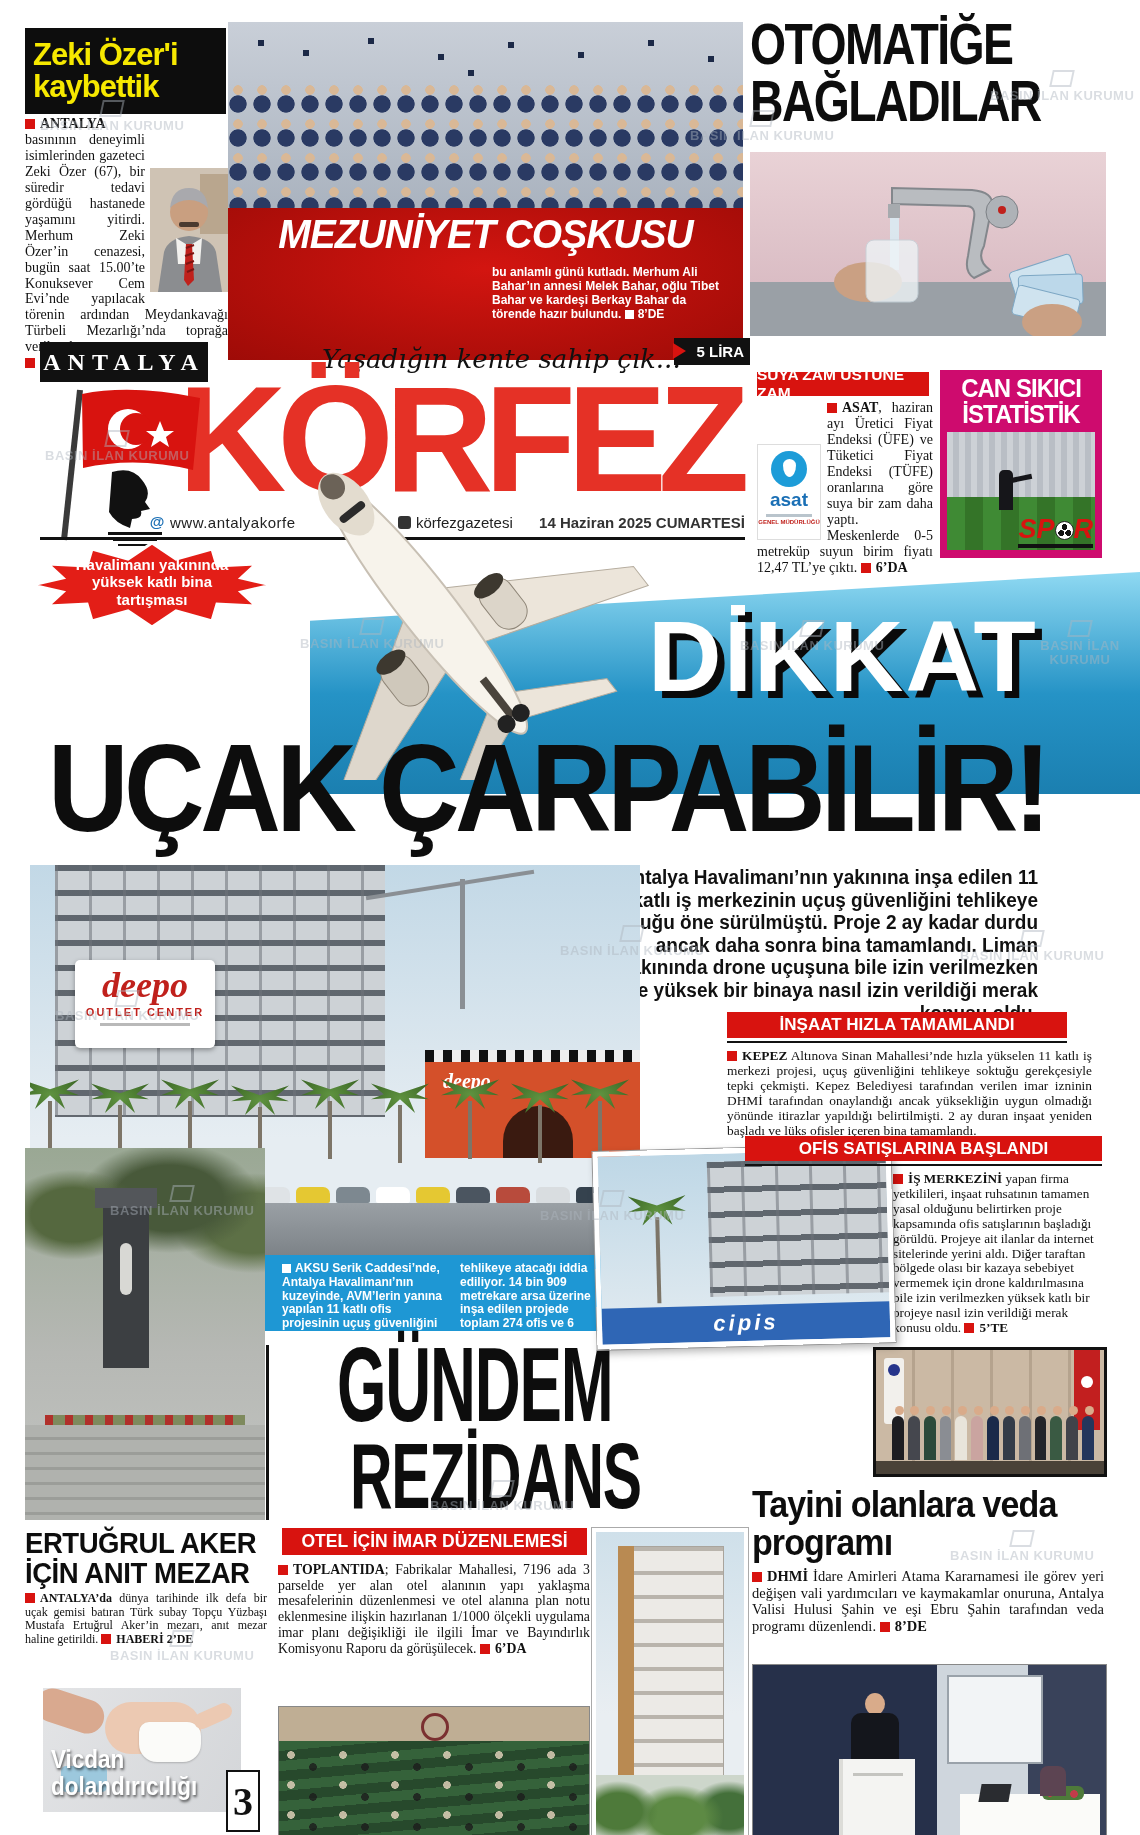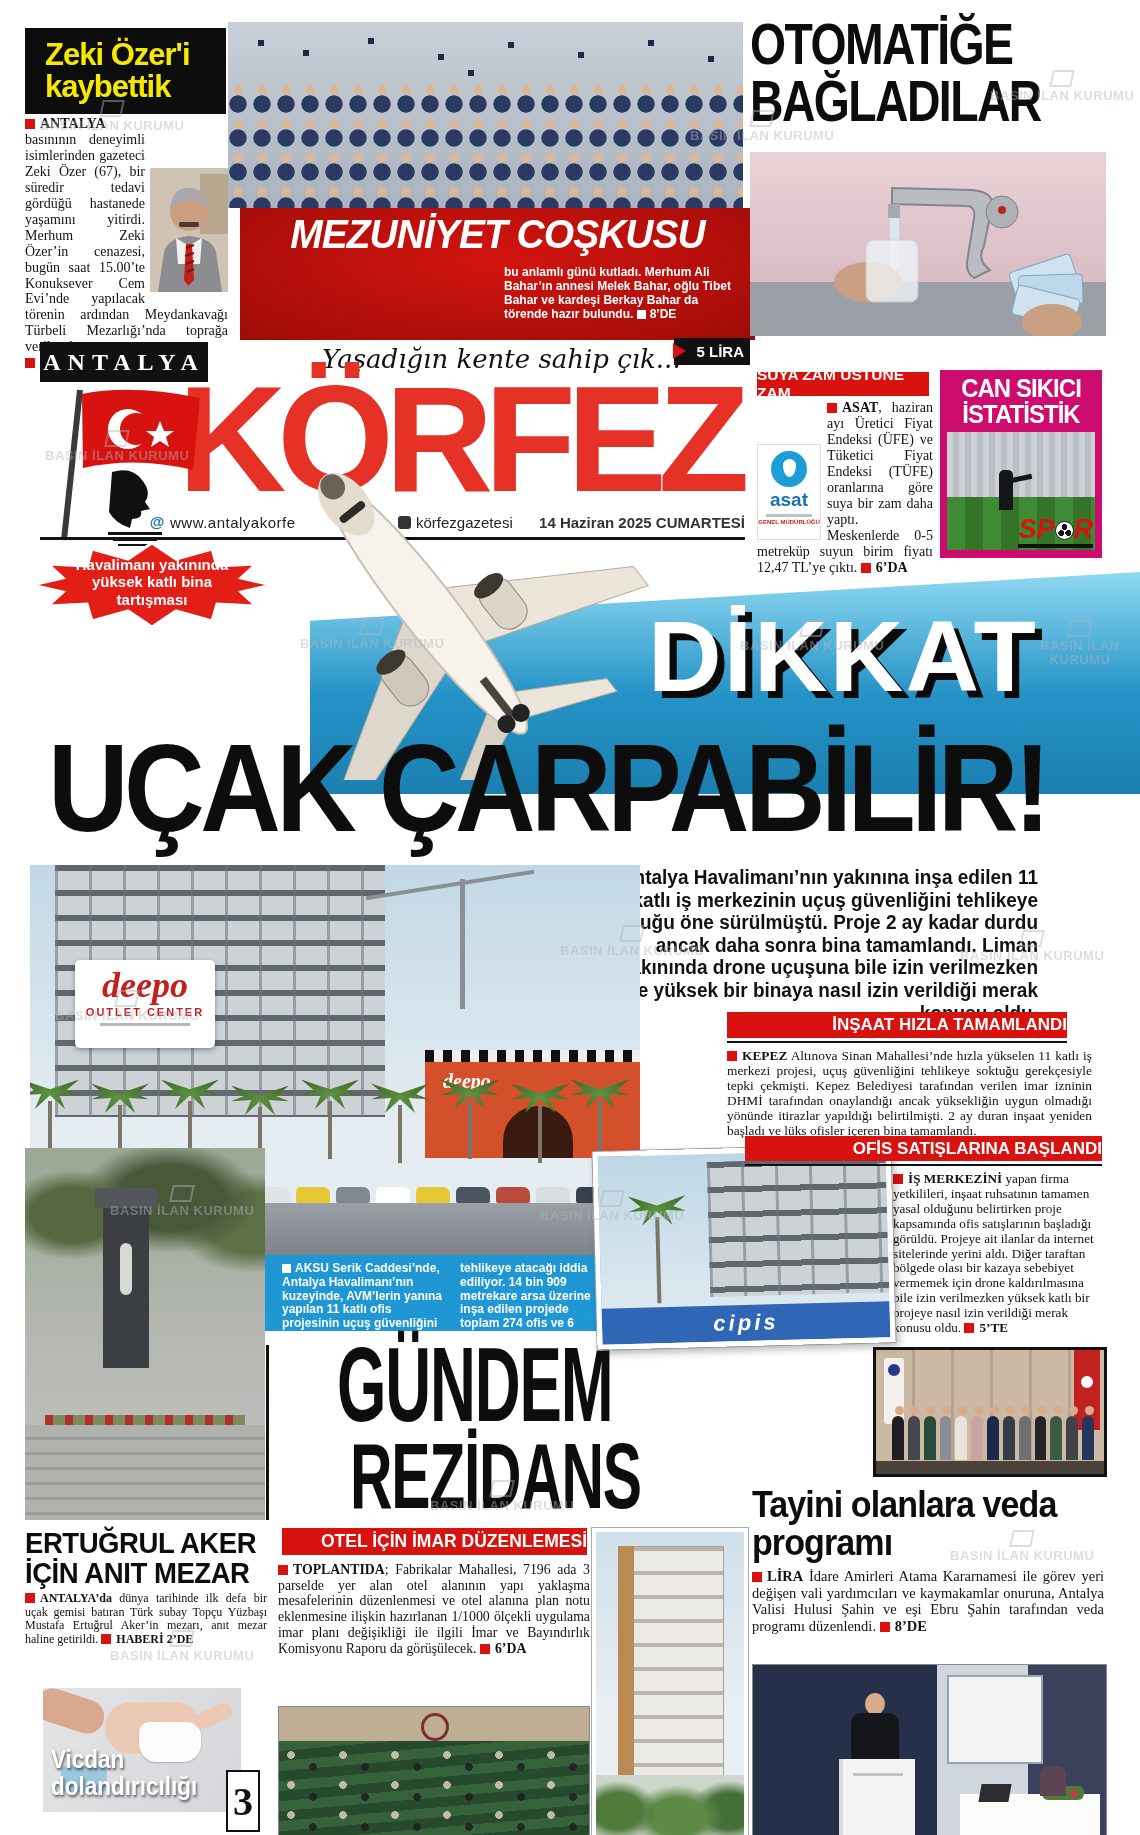--- a/index.html
+++ b/index.html
@@ -2,21 +2,21 @@
 <html><head>
 <meta charset="utf-8">
 <style>
   html,body{margin:0;padding:0;background:#888;}
   #sheet{position:relative;width:1140px;height:1835px;background:#fff;overflow:hidden;
          font-family:"Liberation Serif",serif;color:#111;}
   .abs{position:absolute;}
   .sans{font-family:"Liberation Sans",sans-serif;}
   .hl{font-family:"Liberation Sans",sans-serif;font-weight:900;color:#0d0d0d;}
   .banner{background:#d8130f;color:#fff;font-family:"Liberation Sans",sans-serif;
-          font-weight:900;display:flex;align-items:center;justify-content:flex-end;}
+          font-weight:900;display:flex;align-items:center;justify-content:center;}
   .body-text{font-size:13.8px;line-height:1.14;text-align:justify;}
   .sq{display:inline-block;width:10px;height:10px;background:#d8130f;margin-right:5px;transform:translateY(1px);}
   .sqw{display:inline-block;width:9px;height:9px;background:#fff;margin-right:4px;transform:translateY(1px);}
   .pref{font-weight:bold;}
   .ph{position:absolute;overflow:hidden;background:#ccc;}
   .rule{position:absolute;background:#111;}
   .cx{display:inline-block;transform-origin:0 0;white-space:nowrap;}
   .wm{position:absolute;color:#aeb6bf;opacity:.45;font:700 13px "Liberation Sans",sans-serif;
       text-align:center;line-height:1.1;pointer-events:none;z-index:60;letter-spacing:.5px;}
   .wm i{display:block;width:18px;height:13px;border:2px solid currentColor;margin:0 auto 2px;transform:skewX(-12deg);}
@@ -30,21 +30,21 @@
   .grid-bld{background:
      repeating-linear-gradient(90deg, rgba(110,115,122,.55) 0 3px, transparent 3px 34px),
      repeating-linear-gradient(180deg, rgba(84,90,97,.9) 0 6px, #cdd2d6 6px 25px);}
 </style>
 </head>
 <body>
 
 <div id="sheet">
 
   <div class="abs" style="left:25px;top:28px;width:201px;height:86px;background:#0d0d0d;display:flex;align-items:center;">
-    <span class="hl" style="color:#f6e800;font-size:31px;line-height:1.02;padding:4px 20px;letter-spacing:-1px;">Zeki Özer'i kaybettik</span>
+    <span class="hl" style="color:#f6e800;font-size:31px;line-height:1.02;padding:4px 8px;letter-spacing:-1px;">Zeki Özer'i kaybettik</span>
   </div>
   <div class="abs body-text" style="left:25px;top:116px;width:203px;font-size:14px;">
     <span class="ph" style="position:relative;float:right;width:78px;height:124px;margin:52px 0 3px 5px;display:block;background:#d8cfc4;">
       <svg width="78" height="124" viewBox="0 0 78 124">
         <rect width="78" height="124" fill="#cfc3b4"></rect>
         <rect x="50" y="6" width="28" height="60" fill="#b9a68e"></rect>
         <path d="M8,124 L14,84 Q18,70 39,68 Q62,70 66,84 L72,124 Z" fill="#8b8d90"></path>
         <path d="M26,70 L39,78 L52,70 L50,96 L28,96 Z" fill="#f2f1ee"></path>
         <path d="M36,76 L42,76 L44,112 L38,118 L34,112 Z" fill="#c0211c"></path>
         <path d="M36,80 l8,-3 M35,88 l9,-3 M36,96 l8,-3 M37,104 l7,-3" stroke="#7d1512" stroke-width="2"></path>
@@ -58,21 +58,21 @@
     <br><span class="sq"></span><span class="pref">4’TE</span>
   </div>
 
   <div class="ph" style="left:228px;top:22px;width:515px;height:186px;background:linear-gradient(#c9cfd8,#aab3bf);">
     <span class="abs" style="left:30px;top:18px;width:6px;height:6px;background:#1c2947;
       box-shadow:45px 10px 0 #1c2947,110px -2px 0 #1c2947,180px 14px 0 #1c2947,250px 2px 0 #1c2947,320px 12px 0 #1c2947,390px 0 0 #1c2947,450px 16px 0 #1c2947,210px 30px 0 #1c2947;"></span>
     <div class="abs" style="left:0;top:62px;right:0;bottom:0;
       background-image:radial-gradient(circle 5px at 10px 6px,#d9b896 90%,transparent),radial-gradient(circle 9px at 10px 20px,#2a3a63 92%,transparent);
       background-size:24px 34px;"></div>
   </div>
-  <div class="abs" style="left:240px;top:208px;width:515px;height:132px;background:radial-gradient(ellipse at 50% 40%,#d31510,#9e0b07);">
+  <div class="abs" style="left:228px;top:208px;width:515px;height:152px;background:radial-gradient(ellipse at 50% 40%,#d31510,#9e0b07);">
     <div class="hl" style="color:#fff;font-style:italic;font-size:41px;text-align:center;margin-top:3px;letter-spacing:-1px;transform:scaleX(.95);">MEZUNİYET COŞKUSU</div>
     <div class="abs sans" style="left:264px;top:57px;width:240px;color:#fff;font-weight:bold;font-size:12px;line-height:1.18;">
       <span>bu anlamlı günü kutladı. Merhum Ali Bahar’ın annesi Melek Bahar, oğlu Tibet Bahar ve kardeşi Berkay Bahar da törende hazır bulundu.</span>
       <span class="sqw"></span><span>8’DE</span>
     </div>
   </div>
 
   <div class="abs hl cx" style="left:750px;top:16px;width:465px;font-size:58px;line-height:.98;letter-spacing:-2px;transform:scaleX(.8);white-space:normal;">OTOMATİĞE BAĞLADILAR</div>
   <div class="ph" style="left:750px;top:152px;width:356px;height:184px;">
     <svg width="356" height="184" viewBox="0 0 356 184">
@@ -349,21 +349,21 @@
       repeating-linear-gradient(180deg,#b9b4ac 0 4px,#eceae6 4px 24px);border:1px solid #a9a49c;"></div>
     <div class="abs" style="left:22px;top:14px;width:16px;height:230px;background:#b98a52;"></div>
     <div class="abs" style="left:0;right:0;bottom:0;height:60px;background:
       radial-gradient(40px 30px at 15% 60%,#4e7a3a 60%,transparent),
       radial-gradient(46px 32px at 55% 70%,#5d8a44 60%,transparent),
       radial-gradient(40px 30px at 90% 60%,#44703a 60%,transparent),#cdd6cb;"></div>
   </div>
 
   <div class="abs hl cx" style="left:752px;top:1486px;width:370px;font-size:37px;line-height:1.02;letter-spacing:-1px;transform:scaleX(.92);white-space:normal;">Tayini olanlara veda programı</div>
   <div class="abs body-text" style="left:752px;top:1568px;width:352px;font-size:14.5px;">
-    <span class="sq"></span><strong>LİRA</strong>
+    <span class="sq"></span><strong>DHMİ</strong>
     <span>İdare Amirleri Atama Kararnamesi ile görev yeri değişen vali yardımcıları ve kaymakamlar onuruna, Antalya Valisi Hulusi Şahin ve eşi Ebru Şahin tarafından veda programı düzenlendi.</span>
     <span class="sq"></span><span class="pref">8’DE</span>
   </div>
   <div class="ph" style="left:752px;top:1664px;width:353px;height:171px;border:1px solid #888;background:linear-gradient(90deg,#26304a 0 52%,#cfd6dd 52% 78%,#39425a 78%);">
     <div class="abs" style="left:55%;top:10px;width:26%;height:85px;background:#f2f4f6;border:2px solid #9aa2aa;"></div>
     <div class="abs" style="left:112px;top:28px;width:20px;height:22px;border-radius:50%;background:#d9ab8a;"></div>
     <div class="abs" style="left:98px;top:48px;width:48px;height:60px;border-radius:10px 10px 0 0;background:#14161c;"></div>
     <div class="abs" style="left:86px;top:94px;width:72px;height:77px;background:#f4f4f2;border-left:4px solid #dcdcd8;">
       <span class="abs" style="left:10px;top:14px;width:50px;height:3px;background:#c4c4c0;"></span>
     </div>

